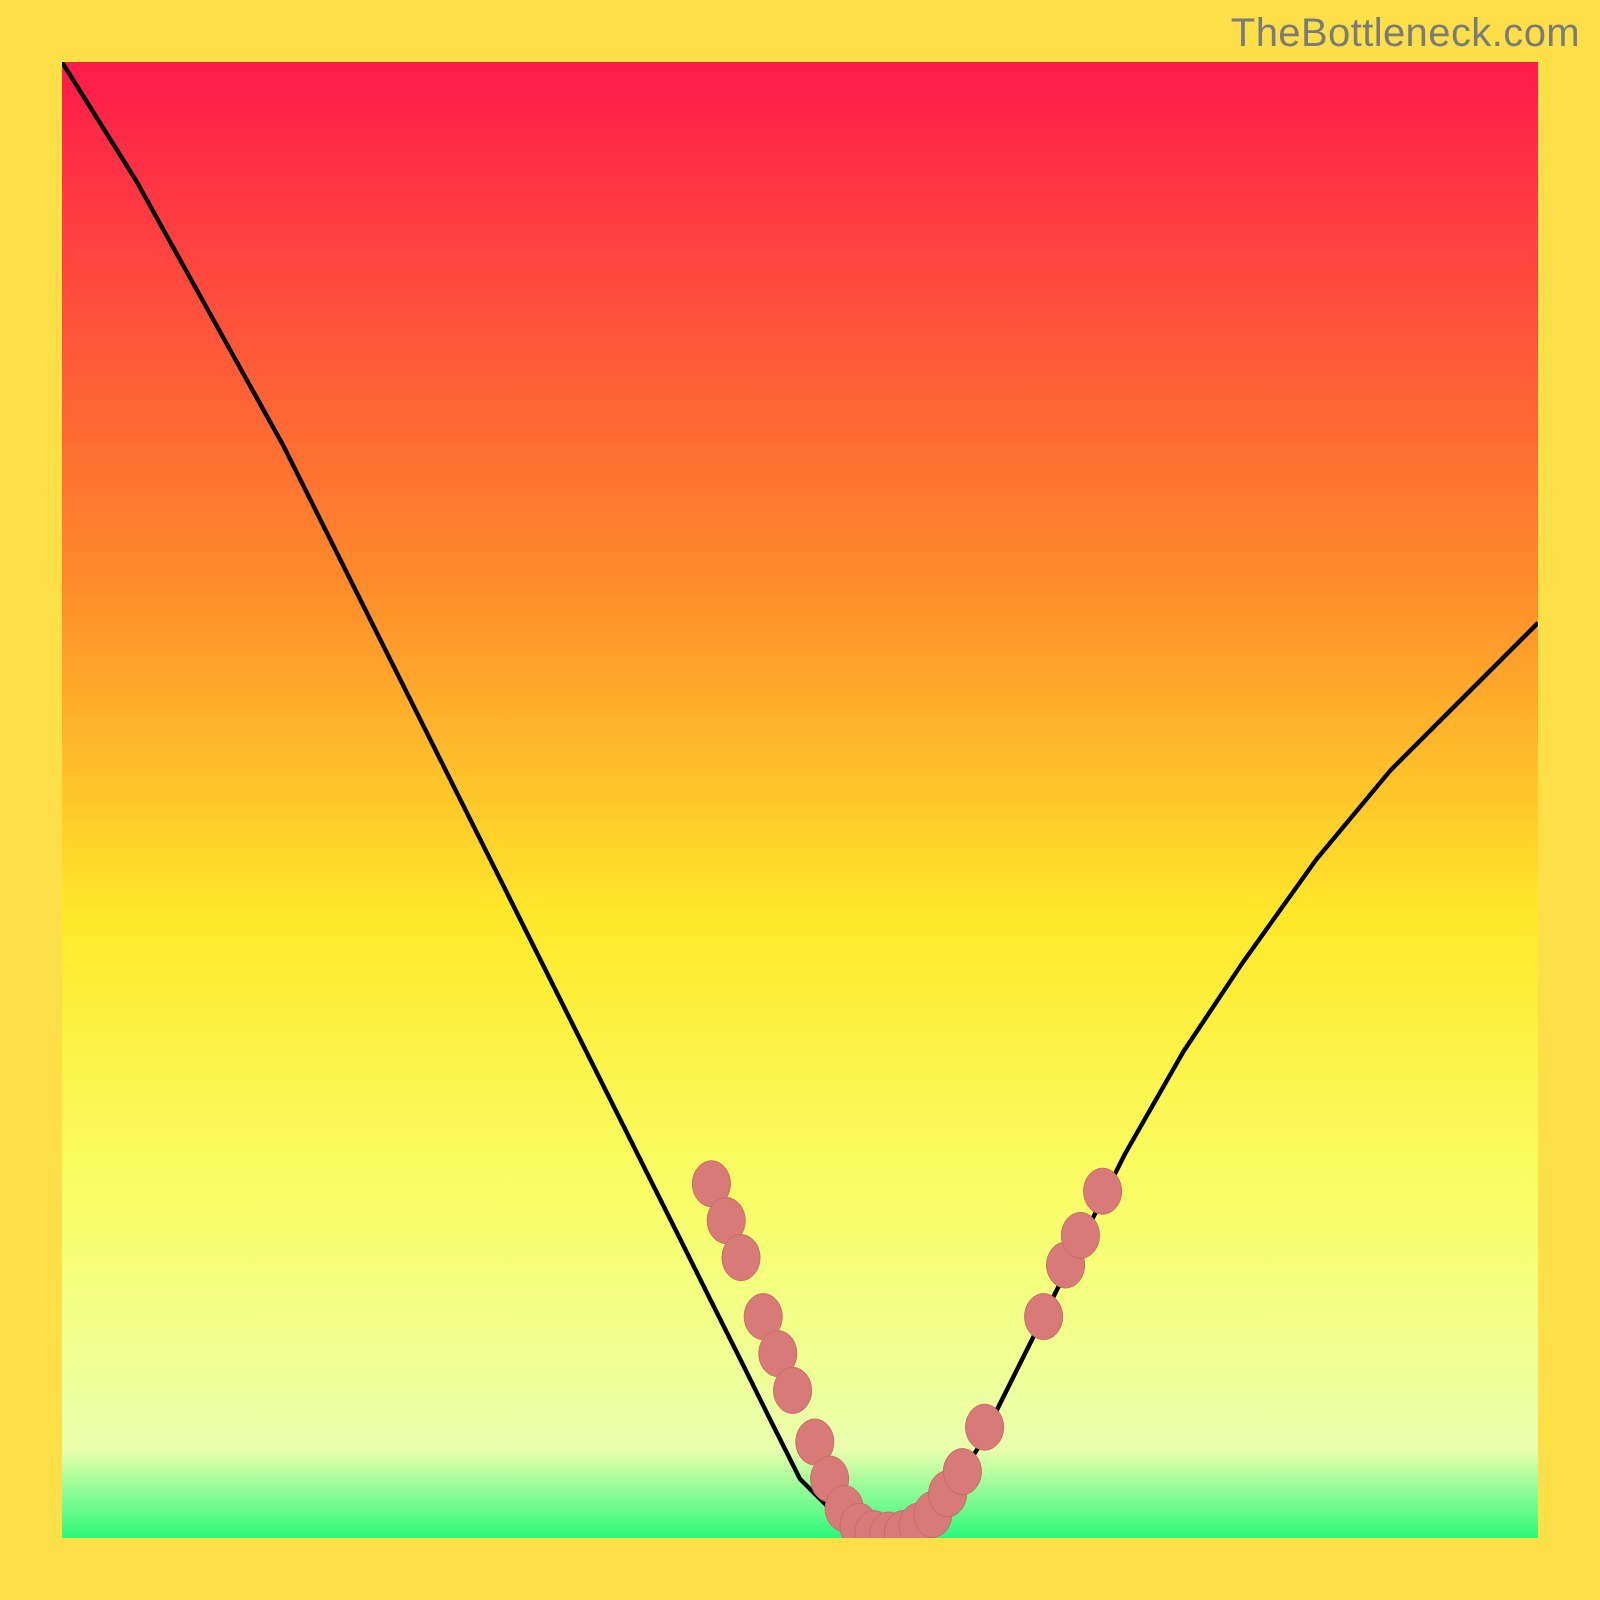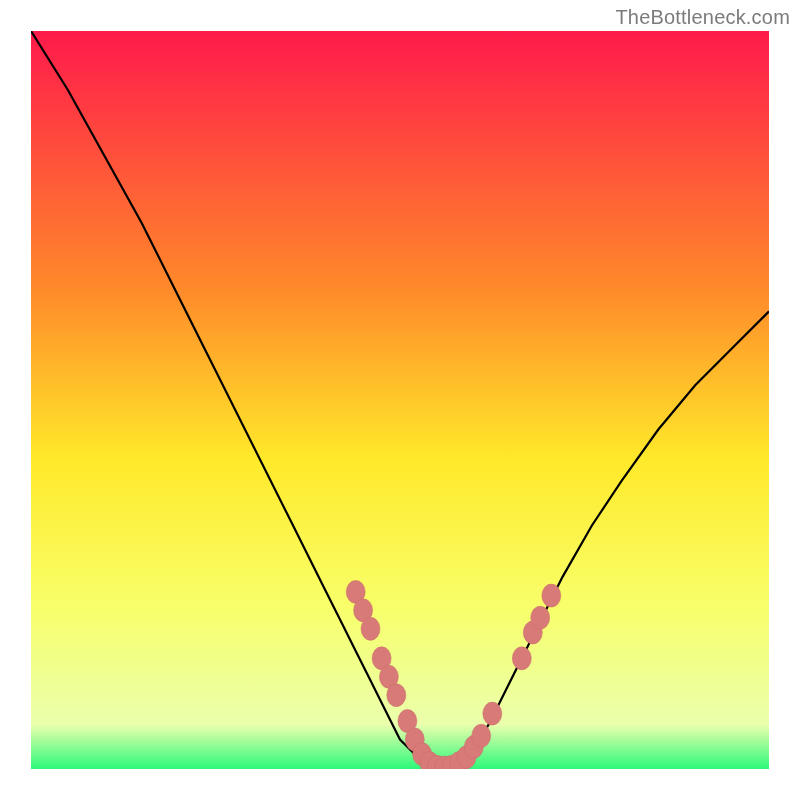--- a/index.html
+++ b/index.html
@@ -8,21 +8,21 @@
     width: 800px;
     height: 800px;
     overflow: hidden;
     font-family: Arial, Helvetica, sans-serif;
     background: #000;
   }
   .frame {
     position: relative;
     width: 800px;
     height: 800px;
-    background: #ffffff;
+    background: #fde047;
   }
   .attribution {
     position: absolute;
     top: 6px;
     right: 10px;
     color: #7b7b7b;
     font-size: 20px;
     font-weight: 400;
     letter-spacing: 0.2px;
     z-index: 5;

